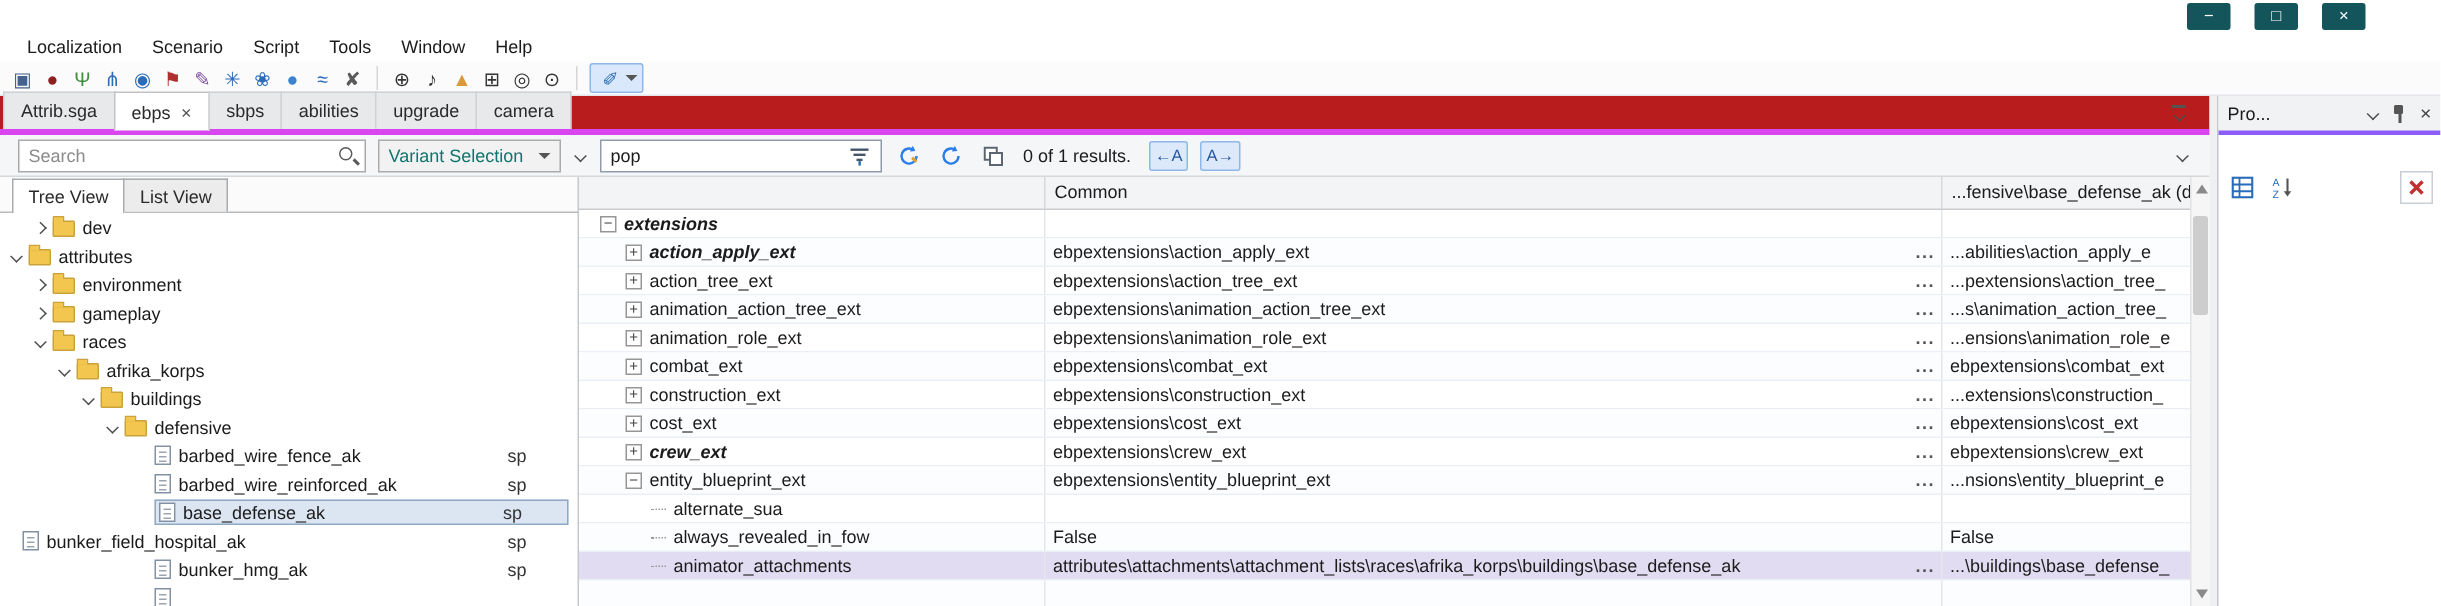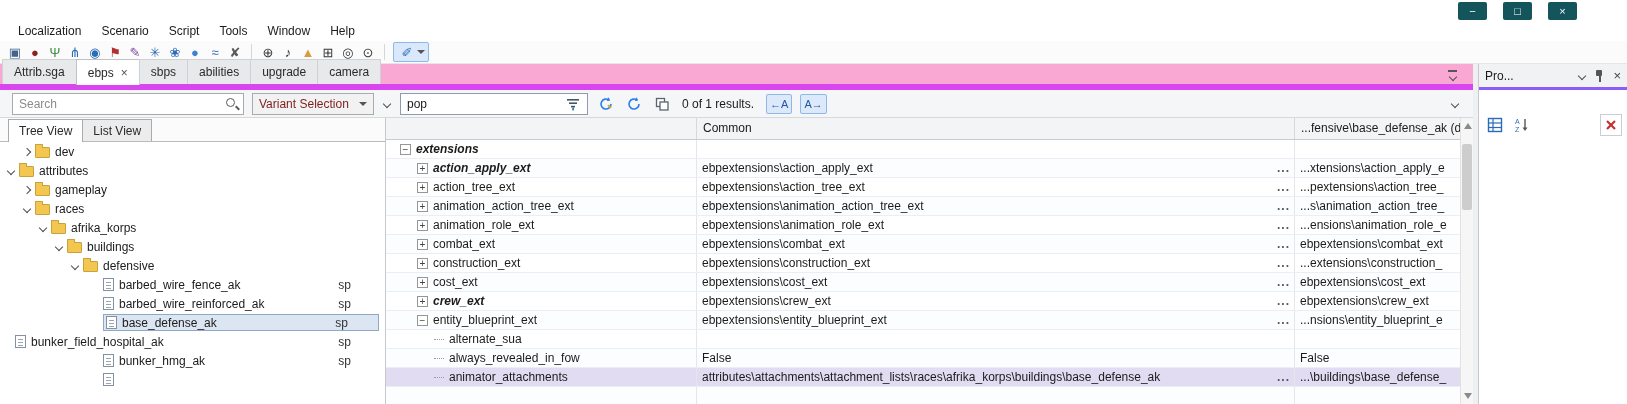--- a/index.html
+++ b/index.html
@@ -14,40 +14,40 @@
   .menubar .mitem { padding:2px 10px; color:#1b1b1b; }
 
   
   .toolbar { position:absolute; left:0; top:41px; width:1627px; height:23px; background:#fbfbfc; border-bottom:1px solid #e4e6e9; display:flex; align-items:center; padding-left:5px; }
   .tbi { width:20px; height:18px; display:inline-flex; align-items:center; justify-content:center; font-size:13px; }
   .tbsep { width:1px; height:16px; background:#d6d6d6; margin:0 6px; }
   .tbsel { display:inline-flex; align-items:center; background:#d9e9fb; border:1px solid #8fb8e8; border-radius:2px; height:20px; padding:0 3px; margin-left:2px; }
   .caret { width:0; height:0; border-left:4px solid transparent; border-right:4px solid transparent; border-top:4px solid #555; display:inline-block; }
 
   
-  .tabbar { position:absolute; left:0; top:64px; width:1473px; height:26px; background:#f9a8d4; border-bottom:6px solid #d946ef; display:flex; align-items:flex-end; padding-left:2px; }
+  .tabbar { position:absolute; left:0; top:64px; width:1473px; height:26px; background:#b91c1c; border-bottom:4px solid #d946ef; display:flex; align-items:flex-end; padding-left:2px; }
   .tab { height:25px; display:flex; align-items:center; gap:7px; padding:0 11px; border:1px solid #cfd2d5; border-bottom:none; background:#e7e9eb; color:#2a2a2a; margin-right:-1px; }
   .tab.active { background:#fff; height:26px; margin-bottom:-1px; border-color:#c0c3c6; }
   .tclose { color:#555; font-size:12px; line-height:10px; }
   .tab-overflow { position:absolute; left:1448px; top:6px; display:flex; flex-direction:column; align-items:center; gap:2px; }
   .tab-overflow .bar { width:9px; height:2px; background:#555; }
 
   .chev { width:6px; height:6px; border-right:1.6px solid #4e4e4e; border-bottom:1.6px solid #4e4e4e; display:inline-block; flex:0 0 auto; }
   .chev.r { transform:rotate(-45deg); }
   .chev.d { transform:rotate(45deg); }
 
   
   .filterbar { position:absolute; left:0; top:90px; width:1473px; height:28px; background:#f5f6f8; border-bottom:1px solid #d6d9dc; display:flex; align-items:center; padding-left:12px; gap:8px; }
   .searchbox { width:232px; height:22px; background:#fff; border:1px solid #a9a9a9; display:flex; align-items:center; padding:0 4px 0 6px; }
   .searchbox input { border:none; outline:none; flex:1; font:12px "Liberation Sans",sans-serif; background:transparent; color:#14532d; min-width:0; }
   .searchbox input::placeholder { color:#8b8b8b; }
   .mag { position:relative; width:14px; height:14px; }
   .mag::before { content:""; position:absolute; left:1px; top:1px; width:7px; height:7px; border:1.6px solid #5a5a5a; border-radius:50%; }
   .mag::after { content:""; position:absolute; left:10px; top:10px; width:5px; height:2px; background:#5a5a5a; transform:rotate(45deg); }
-  .variant { width:122px; height:22px; border:1px solid #ababab; background:#f2f2f2; color:#7f1d1d; display:flex; align-items:center; padding:0 6px; gap:4px; }
+  .variant { width:122px; height:22px; border:1px solid #ababab; background:#f2f2f2; color:#0f766e; display:flex; align-items:center; padding:0 6px; gap:4px; }
   .variant span:first-child { flex:1; overflow:hidden; white-space:nowrap; }
   .minicaret { margin:0 2px; }
   .popbox { width:188px; height:22px; background:#fff; border:1px solid #8f9ba8; display:flex; align-items:center; padding:0 4px 0 6px; }
   .popbox input { border:none; outline:none; flex:1; font:12px "Liberation Sans",sans-serif; color:#1b1b1b; min-width:0; }
   .fico { width:20px; height:20px; display:inline-flex; align-items:center; justify-content:center; }
   .results { margin:0 4px 0 2px; color:#1b1b1b; }
   .navbtn { height:20px; min-width:23px; background:#dbe9fb; border:1px solid #8fb8e8; border-radius:2px; color:#2456a0; font:11px "Liberation Sans",sans-serif; display:inline-flex; align-items:center; justify-content:center; padding:0 3px; }
   .filter-overflow { position:absolute; left:1452px; top:11px; }
 
   
@@ -244,20 +244,25 @@
       <span>dev</span>
   </div>
   <div class="trow" style="padding-left:8px">
     <span class="chev d"></span>
       <span class="folder"></span>
       <span>attributes</span>
   </div>
   <div class="trow" style="padding-left:24px">
     <span class="chev r"></span>
       <span class="folder"></span>
+      <span>environment</span>
+  </div>
+  <div class="trow" style="padding-left:24px">
+    <span class="chev r"></span>
+      <span class="folder"></span>
       <span>gameplay</span>
   </div>
   <div class="trow" style="padding-left:24px">
     <span class="chev d"></span>
       <span class="folder"></span>
       <span>races</span>
   </div>
   <div class="trow" style="padding-left:40px">
     <span class="chev d"></span>
       <span class="folder"></span>
@@ -333,21 +338,21 @@
   <div class="grow">
     <div class="gc gl" style="padding-left:31px">
         <span class="exp">+</span>
         <span class="mod">action_apply_ext</span>
       </div>
     <div class="gc gcm">
         <span class="gval">ebpextensions\action_apply_ext</span>
         <span class="dots">...</span>
       </div>
     <div class="gc gr">
-        <span class="gval">...xtensions\action_apply_e</span>
+        <span class="gval">...abilities\action_apply_e</span>
       </div>
   </div>
   <div class="grow">
     <div class="gc gl" style="padding-left:31px">
         <span class="exp">+</span>
         <span>action_tree_ext</span>
       </div>
     <div class="gc gcm">
         <span class="gval">ebpextensions\action_tree_ext</span>
         <span class="dots">...</span>

